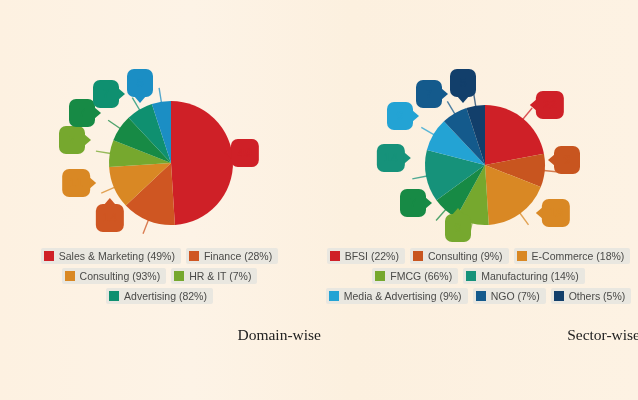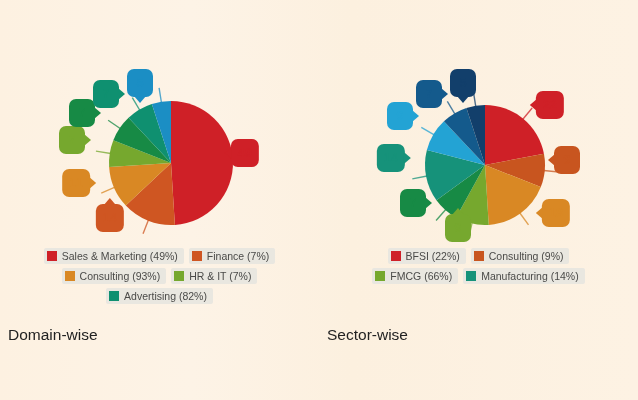--- a/index.html
+++ b/index.html
@@ -124,26 +124,26 @@
     color: #4a4a48;
     white-space: nowrap;
     line-height: 12px;
     font-family: "Liberation Sans", sans-serif;
   }
 
   
   .chart-title {
     position: absolute;
     top: 326px;
-    left: 8px;
+    left: 2px;
     width: 319px;
-    text-align: left;
+    text-align: right;
     font-size: 15.5px;
     color: #222222;
-    font-family: Liberation Sans, sans-serif;
+    font-family: Liberation Serif, serif;
   }
 </style>
 </head>
 <body>
 
 <div id="root">
 
   <div class="panel left">
 
     <div class="pie-stage">
@@ -205,21 +205,21 @@
     </div>
 
     <div class="legend">
       <div class="legend-row">
         <div class="legend-item">
           <span class="legend-swatch" style="background:#cf2027"></span>
           <span class="legend-label">Sales &amp; Marketing (49%)</span>
         </div>
         <div class="legend-item">
           <span class="legend-swatch" style="background:#cf5622"></span>
-          <span class="legend-label">Finance (7%)</span>
+          <span class="legend-label">Finance (28%)</span>
         </div>
       </div>
       <div class="legend-row">
         <div class="legend-item">
           <span class="legend-swatch" style="background:#d98824"></span>
           <span class="legend-label">Consulting (93%)</span>
         </div>
         <div class="legend-item">
           <span class="legend-swatch" style="background:#76a82e"></span>
           <span class="legend-label">HR &amp; IT (7%)</span>
@@ -313,29 +313,47 @@
     <div class="legend">
       <div class="legend-row">
         <div class="legend-item">
           <span class="legend-swatch" style="background:#cf2027"></span>
           <span class="legend-label">BFSI (22%)</span>
         </div>
         <div class="legend-item">
           <span class="legend-swatch" style="background:#c8551f"></span>
           <span class="legend-label">Consulting (9%)</span>
         </div>
+        <div class="legend-item">
+          <span class="legend-swatch" style="background:#d98824"></span>
+          <span class="legend-label">E-Commerce (18%)</span>
+        </div>
       </div>
       <div class="legend-row">
         <div class="legend-item">
           <span class="legend-swatch" style="background:#76a82e"></span>
           <span class="legend-label">FMCG (66%)</span>
         </div>
         <div class="legend-item">
           <span class="legend-swatch" style="background:#16927a"></span>
           <span class="legend-label">Manufacturing (14%)</span>
         </div>
       </div>
+      <div class="legend-row">
+        <div class="legend-item">
+          <span class="legend-swatch" style="background:#23a3d4"></span>
+          <span class="legend-label">Media &amp; Advertising (9%)</span>
+        </div>
+        <div class="legend-item">
+          <span class="legend-swatch" style="background:#145a8c"></span>
+          <span class="legend-label">NGO (7%)</span>
+        </div>
+        <div class="legend-item">
+          <span class="legend-swatch" style="background:#123f6b"></span>
+          <span class="legend-label">Others (5%)</span>
+        </div>
+      </div>
     </div>
 
     <div class="chart-title">Sector-wise</div>
   </div>
 
 </div>
 
 </body></html>

